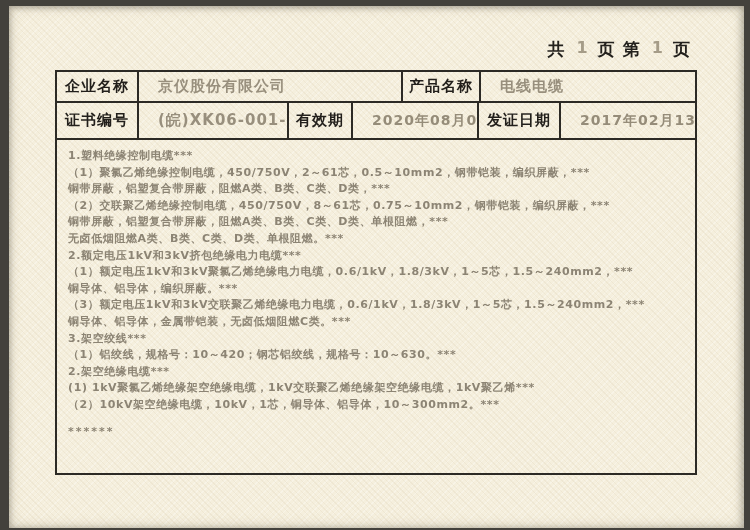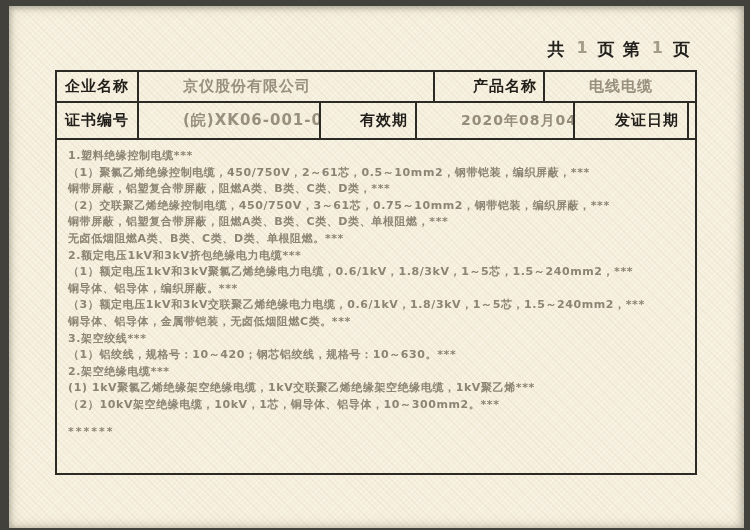--- a/index.html
+++ b/index.html
@@ -28,37 +28,37 @@
   .page-counter .num{
     color:#a59c88;font-family:"DejaVu Sans","Liberation Sans",sans-serif;
     font-size:16px;padding:0 10px;letter-spacing:0;
     position:relative;top:-2px;
   }
   
   .info-table{
     position:absolute;left:46px;top:64px;width:642px;height:405px;
     border:2px solid #2c2a25;box-sizing:border-box;
   }
-  .trow{display:grid;box-sizing:border-box;border-bottom:2px solid #2c2a25;gap:32px;}
+  .trow{display:grid;box-sizing:border-box;border-bottom:2px solid #2c2a25;}
   .trow-1{grid-template-columns:82px 264px 78px 1fr;height:31px;}
   .trow-2{grid-template-columns:82px 150px 64px 126px 82px 1fr;height:37px;}
   .cell{
     box-sizing:border-box;border-right:2px solid #2c2a25;
     display:flex;align-items:center;overflow:hidden;white-space:nowrap;
   }
   .cell:last-child{border-right:none;}
   .cell.label{
     font-family:"Liberation Serif","DejaVu Serif",serif;
     font-weight:bold;font-size:15px;color:#221f1b;
     justify-content:center;letter-spacing:1px;
   }
   .cell.value{
     font-family:"DejaVu Sans","Liberation Sans",sans-serif;
     font-weight:bold;color:#988f7d;font-size:15px;
-    padding-left:12px;letter-spacing:1px;
+    padding-left:12px;letter-spacing:1px;margin-left:7px;
   }
   .cell.value.date{font-size:14px;color:#958c79;}
   
   .content-box{
     position:absolute;left:0;top:66px;right:0;bottom:0;
     padding:10px 12px 0 11px;
   }
   .body-line{
     font-family:"DejaVu Sans","Liberation Sans",sans-serif;
     font-weight:bold;color:#8c8474;
@@ -91,21 +91,21 @@
       <div class="cell label">有效期</div>
       <div class="cell value date">2020年08月04日</div>
       <div class="cell label">发证日期</div>
       <div class="cell value date">2017年02月13日</div>
     </div>
 
     <div class="content-box">
         <div class="body-line">1.塑料绝缘控制电缆***</div>
         <div class="body-line">（1）聚氯乙烯绝缘控制电缆，450/750V，2～61芯，0.5～10mm2，钢带铠装，编织屏蔽，***</div>
         <div class="body-line">铜带屏蔽，铝塑复合带屏蔽，阻燃A类、B类、C类、D类，***</div>
-        <div class="body-line">（2）交联聚乙烯绝缘控制电缆，450/750V，3～61芯，0.75～10mm2，钢带铠装，编织屏蔽，***</div>
+        <div class="body-line">（2）交联聚乙烯绝缘控制电缆，450/750V，8～61芯，0.75～10mm2，钢带铠装，编织屏蔽，***</div>
         <div class="body-line">铜带屏蔽，铝塑复合带屏蔽，阻燃A类、B类、C类、D类、单根阻燃，***</div>
         <div class="body-line">无卤低烟阻燃A类、B类、C类、D类、单根阻燃。***</div>
         <div class="body-line">2.额定电压1kV和3kV挤包绝缘电力电缆***</div>
         <div class="body-line">（1）额定电压1kV和3kV聚氯乙烯绝缘电力电缆，0.6/1kV，1.8/3kV，1～5芯，1.5～240mm2，***</div>
         <div class="body-line">铜导体、铝导体，编织屏蔽。***</div>
         <div class="body-line">（3）额定电压1kV和3kV交联聚乙烯绝缘电力电缆，0.6/1kV，1.8/3kV，1～5芯，1.5～240mm2，***</div>
         <div class="body-line">铜导体、铝导体，金属带铠装，无卤低烟阻燃C类。***</div>
         <div class="body-line">3.架空绞线***</div>
         <div class="body-line">（1）铝绞线，规格号：10～420；钢芯铝绞线，规格号：10～630。***</div>
         <div class="body-line">2.架空绝缘电缆***</div>

